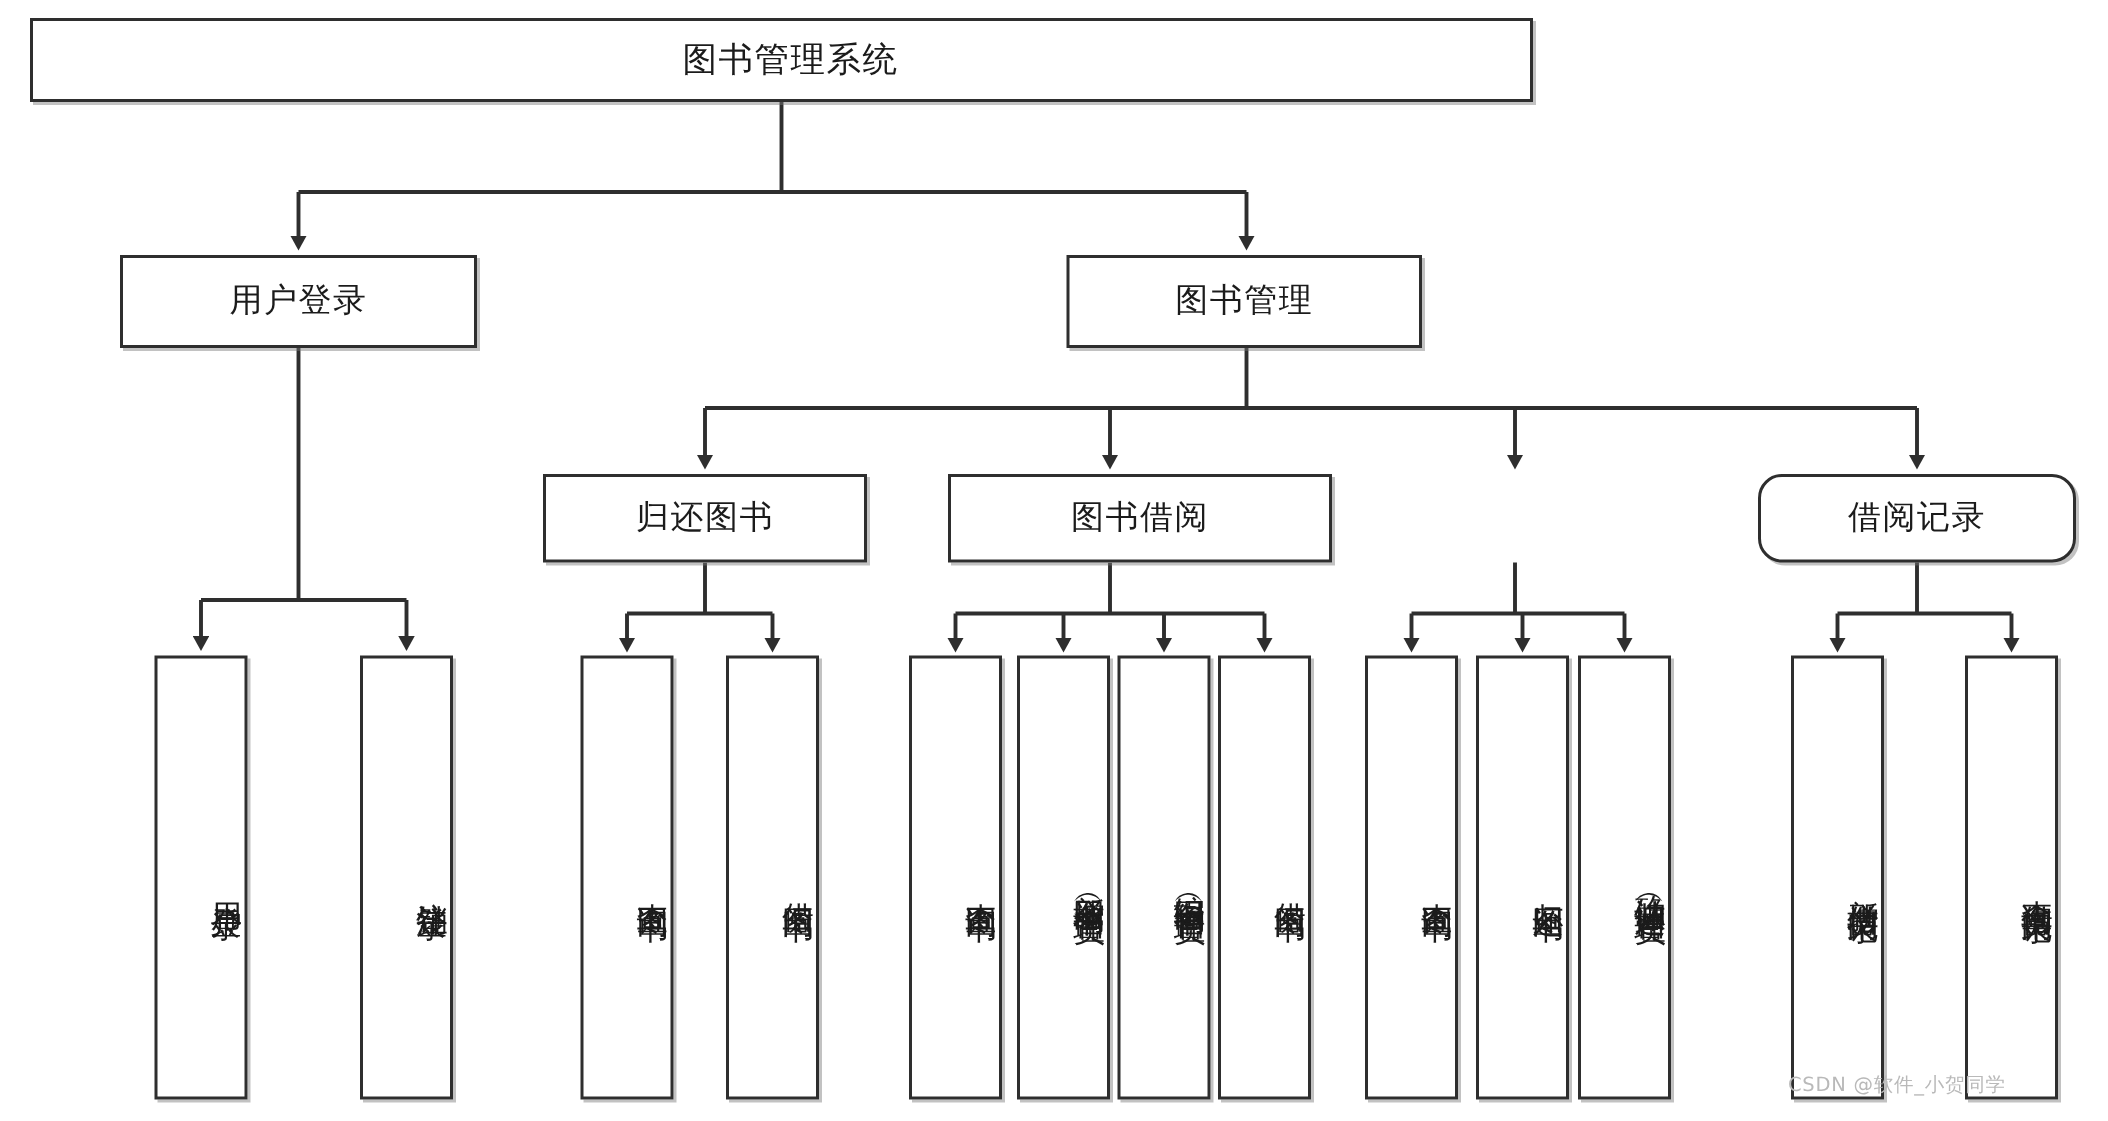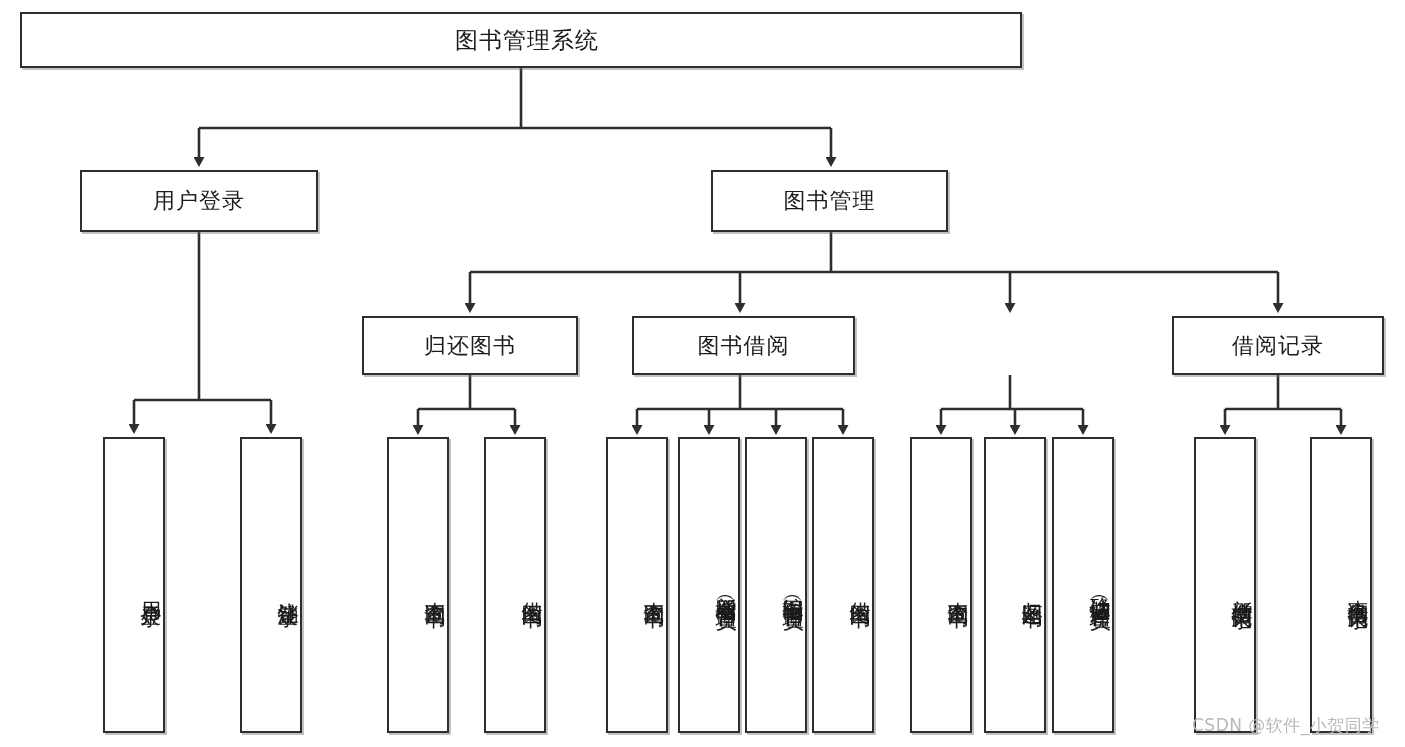--- a/index.html
+++ b/index.html
@@ -59,21 +59,21 @@
     display: block;
     white-space: nowrap;
   }
   .node.title {
     font-size: 23px;
     padding-left: 12px;
   }
   .watermark {
     position: absolute;
     color: #b9b9b9;
-    font-size: 17px;
+    font-size: 13px;
     letter-spacing: 0.5px;
     white-space: nowrap;
     z-index: 5;
     user-select: none;
   }
 </style>
 </head>
 <body>
 
 <div id="diagram-root">
@@ -135,24 +135,24 @@
   <div class="node horiz" style="left:80px;top:170px;width:238px;height:62px;">
     <span>用户登录</span>
   </div>
   <div class="node horiz" style="left:711px;top:170px;width:237px;height:62px;">
     <span>图书管理</span>
   </div>
 
   <div class="node horiz" style="left:362px;top:316px;width:216px;height:59px;">
     <span>归还图书</span>
   </div>
-  <div class="node horiz" style="left:632px;top:316px;width:223px;height:59px;">
+  <div class="node horiz" style="left:632px;top:316px;width:256px;height:59px;">
     <span>图书借阅</span>
   </div>
-  <div class="node horiz" style="left:1172px;top:316px;width:212px;height:59px;">
+  <div class="node horiz" style="left:1172px;top:316px;width:212px;height:59px;border-radius:16px;">
     <span>借阅记录</span>
   </div>
 
   <div class="node vert" style="left:103px;top:437px;width:62px;height:296px;">
     <span class="vtext">用户登录</span>
   </div>
   <div class="node vert" style="left:240px;top:437px;width:62px;height:296px;">
     <span class="vtext">注销登录</span>
   </div>
 

